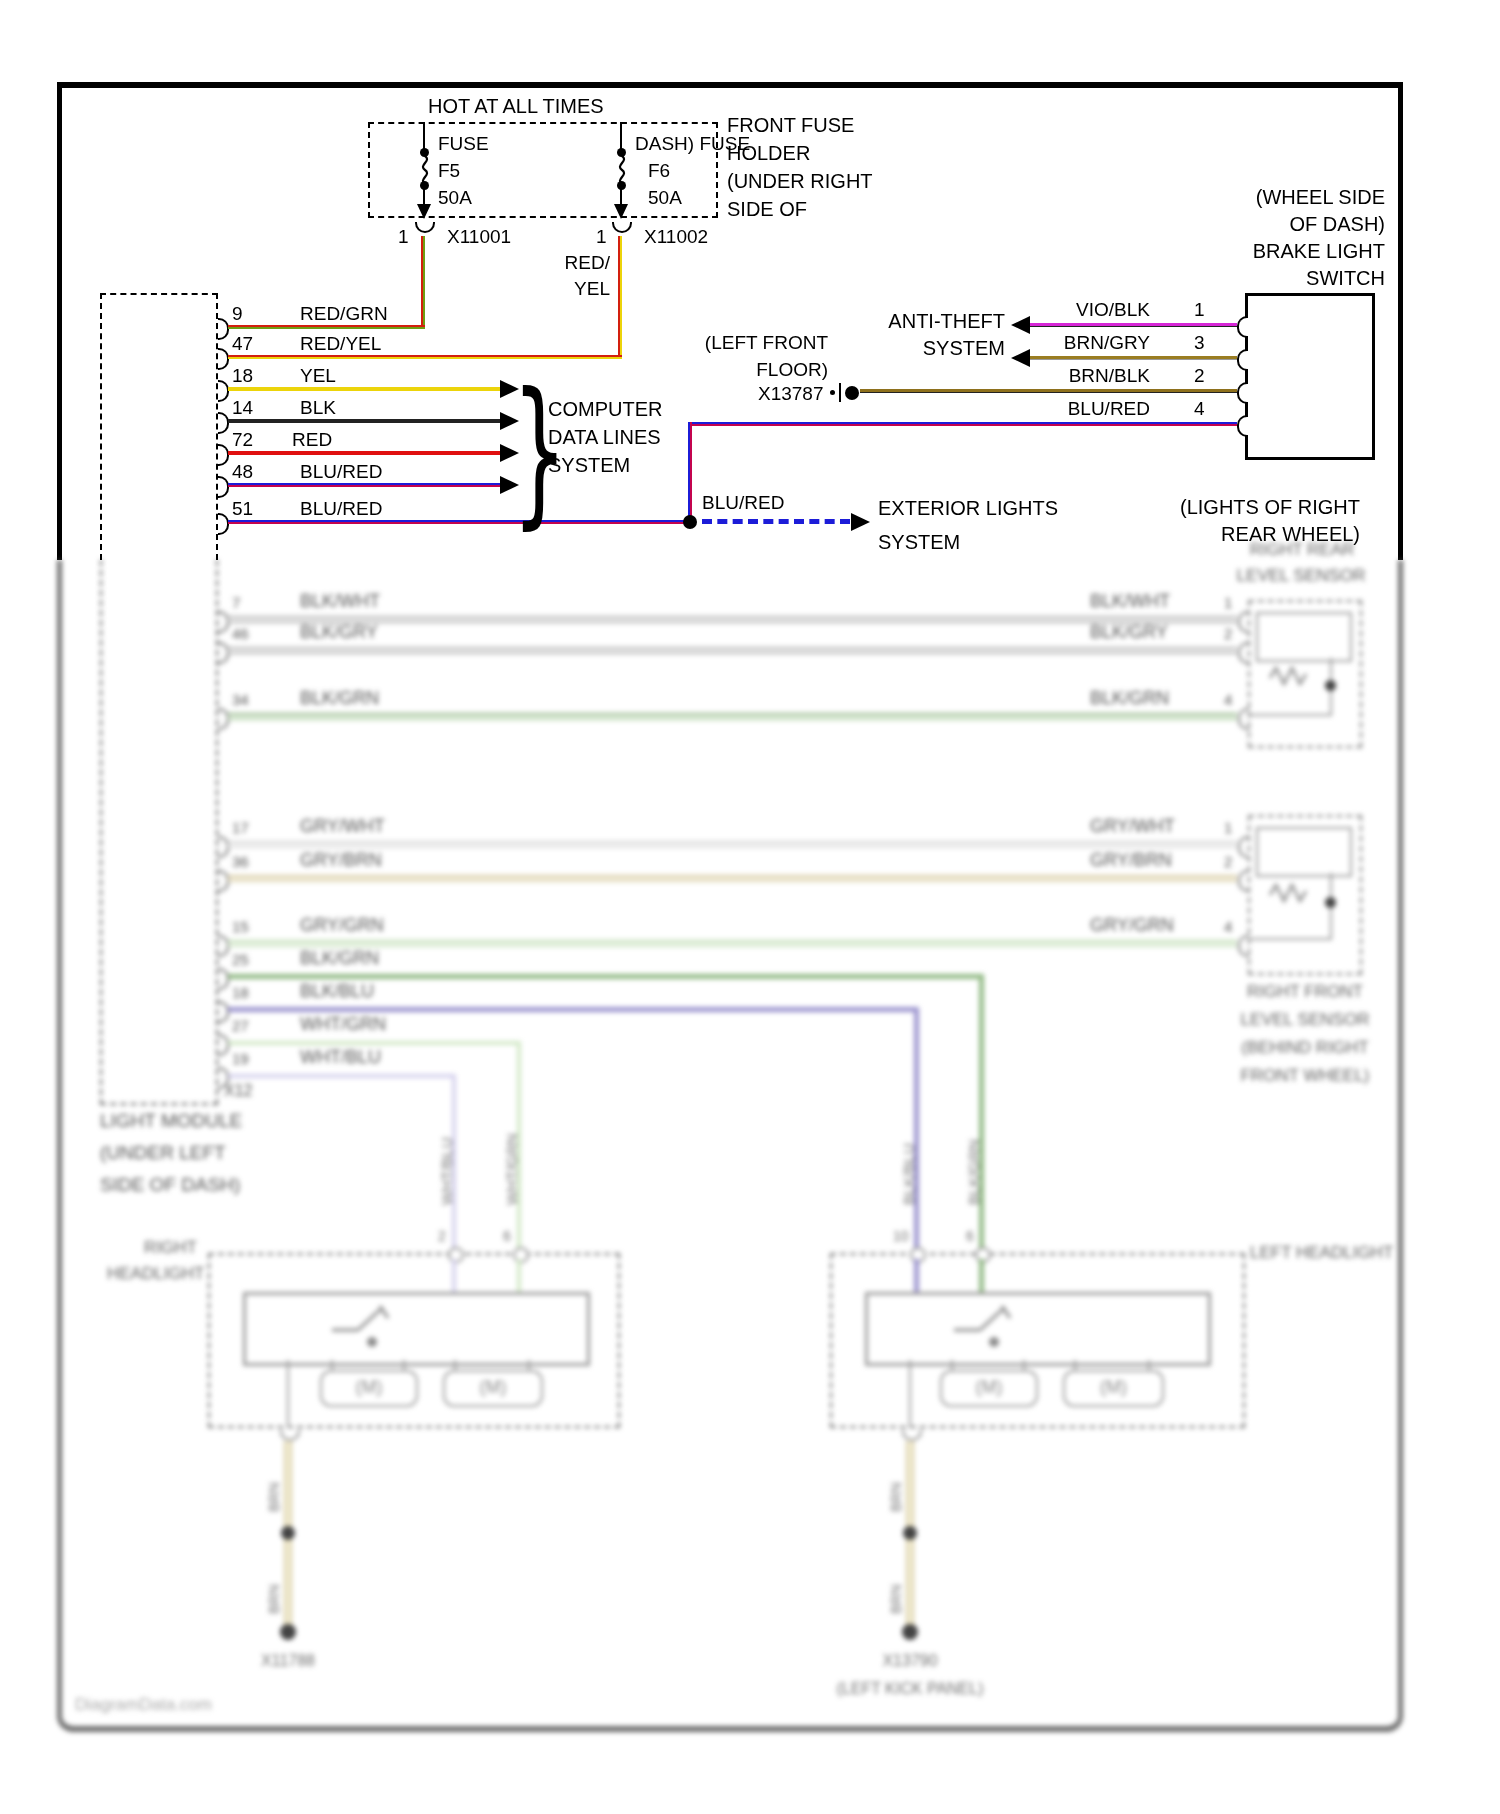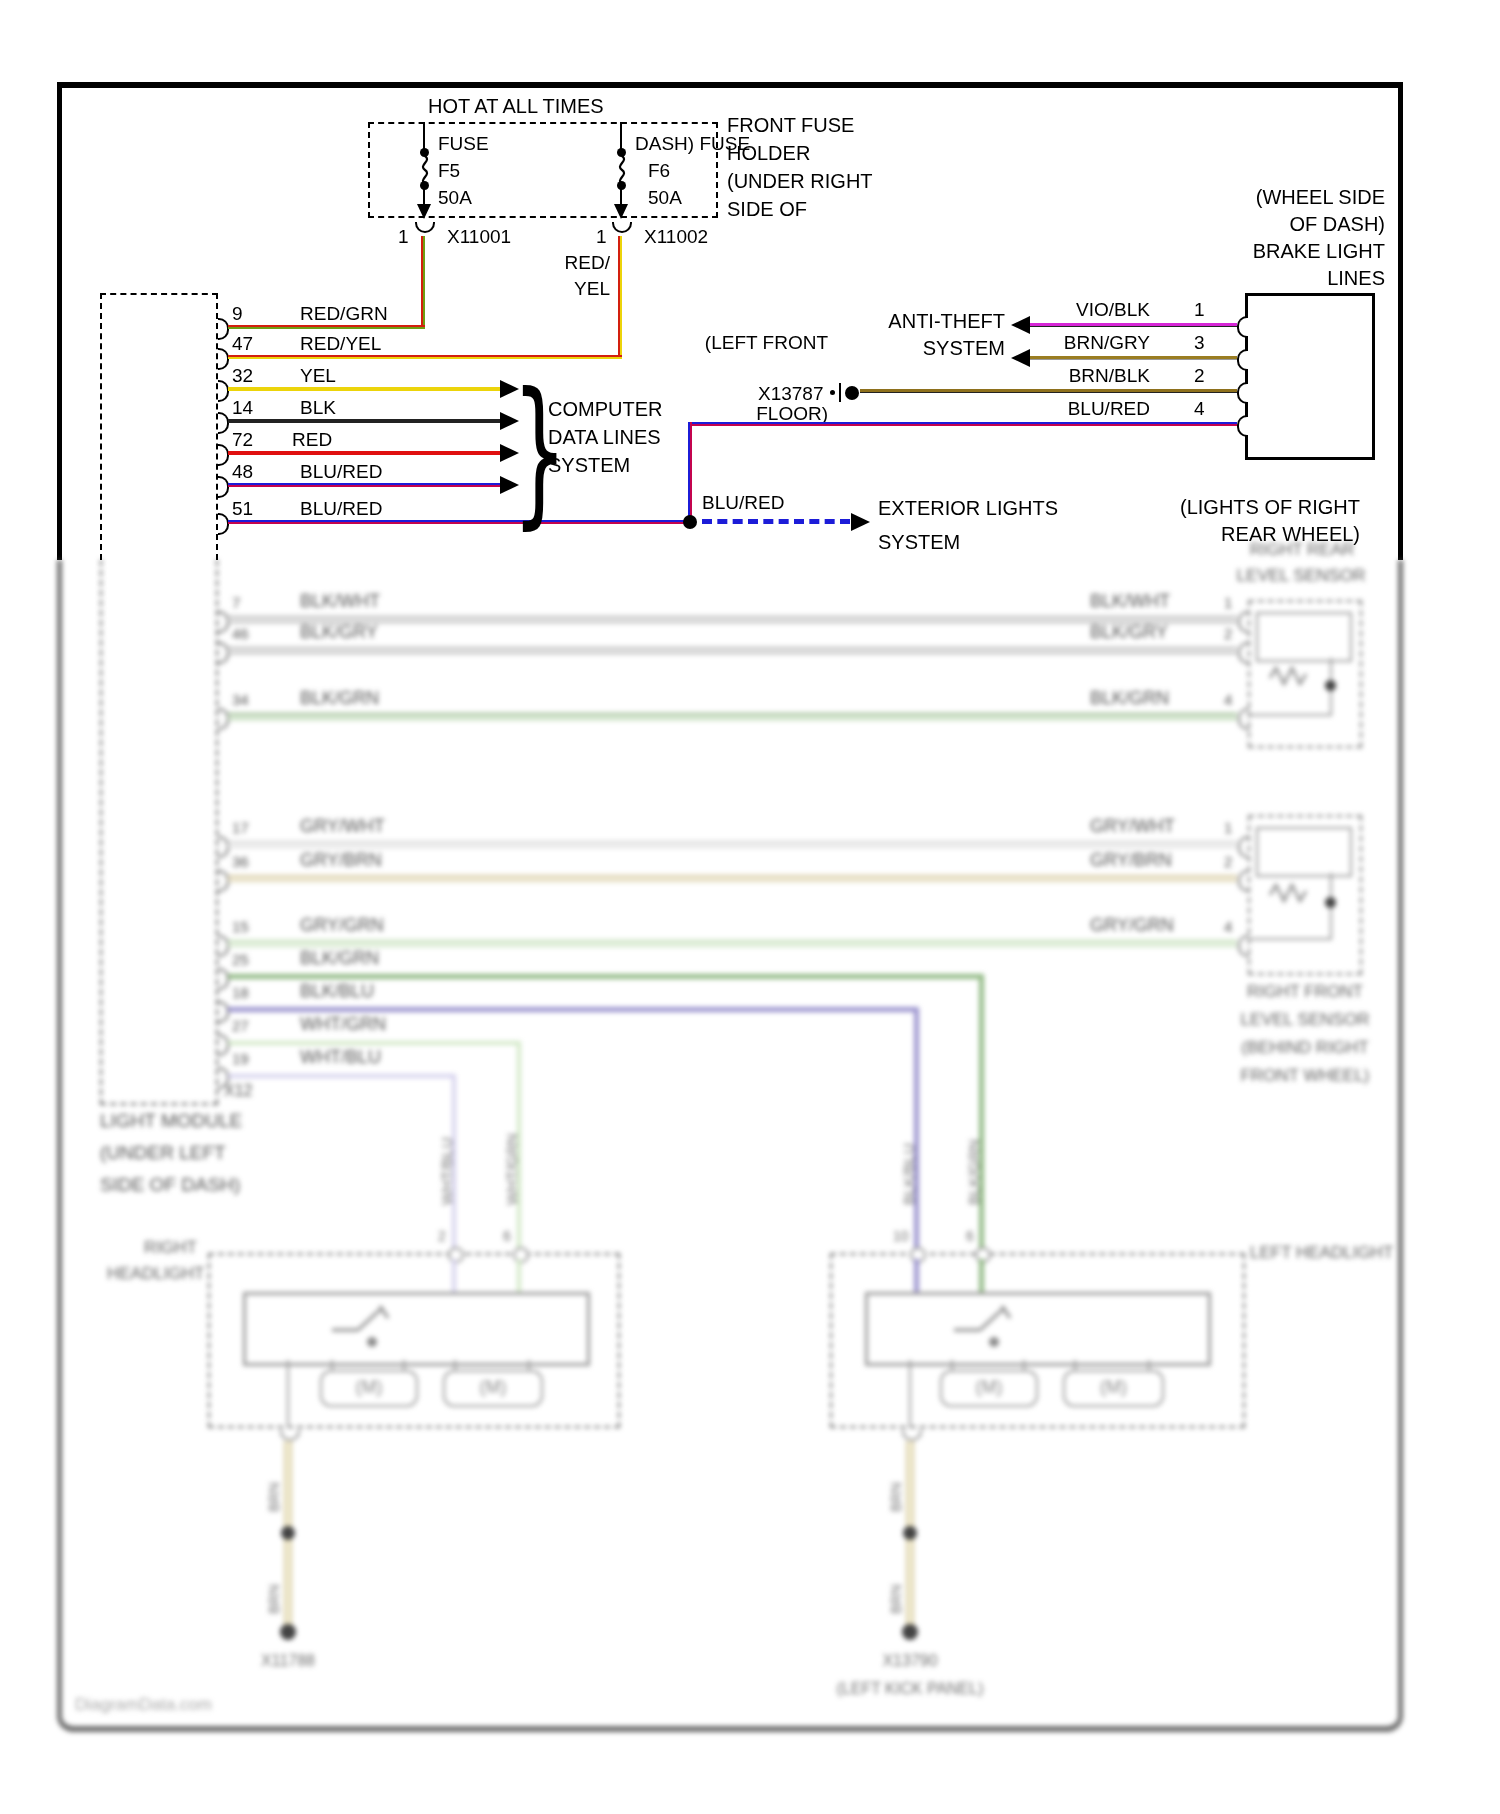--- a/index.html
+++ b/index.html
@@ -124,21 +124,21 @@
   <div class="t" style="left:232px;top:303px;">9</div>
   <div class="t" style="left:300px;top:303px;">RED/GRN</div>
   <div class="wire w-redgrn" style="left:228px;top:325px;width:197px;"></div>
 
   <div class="arc-r" style="left:218px;top:348px;"></div>
   <div class="t" style="left:232px;top:333px;">47</div>
   <div class="t" style="left:300px;top:333px;">RED/YEL</div>
   <div class="wire w-redyel" style="left:228px;top:355px;width:394px;"></div>
 
   <div class="arc-r" style="left:218px;top:380px;"></div>
-  <div class="t" style="left:232px;top:365px;">32</div>
+  <div class="t" style="left:232px;top:365px;">18</div>
   <div class="t" style="left:300px;top:365px;">YEL</div>
   <div class="wire w-yel" style="left:228px;top:387px;width:272px;"></div>
   <div class="arrow-r" style="left:500px;top:380px;"></div>
 
   <div class="arc-r" style="left:218px;top:412px;"></div>
   <div class="t" style="left:232px;top:397px;">14</div>
   <div class="t" style="left:300px;top:397px;">BLK</div>
   <div class="wire w-blk" style="left:228px;top:419px;width:272px;"></div>
   <div class="arrow-r" style="left:500px;top:412px;"></div>
 
@@ -165,42 +165,42 @@
   <div class="t t20" style="left:548px;top:454px;">SYSTEM</div>
 
   <div class="t t20 ra" style="left:865px;top:310px;width:140px;">ANTI-THEFT</div>
   <div class="t t20 ra" style="left:865px;top:337px;width:140px;">SYSTEM</div>
   <div class="arrow-l" style="left:1011px;top:316px;"></div>
   <div class="arrow-l" style="left:1011px;top:349px;"></div>
   <div class="wire w-vioblk" style="left:1030px;top:323px;width:207px;"></div>
   <div class="wire w-brngry" style="left:1030px;top:356px;width:207px;"></div>
 
   <div class="t ra" style="left:688px;top:332px;width:140px;">(LEFT FRONT</div>
-  <div class="t ra" style="left:688px;top:359px;width:140px;margin-top:44px;">FLOOR)</div>
+  <div class="t ra" style="left:688px;top:359px;width:140px;">FLOOR)</div>
   <div class="t" style="left:758px;top:383px;">X13787</div>
   <div class="dot" style="left:845px;top:386px;width:14px;height:14px;"></div>
   <div class="vline" style="left:839px;top:383px;height:19px;"></div>
   <div class="dot" style="left:830px;top:390px;width:5px;height:5px;"></div>
   <div class="wire w-brnblk" style="left:860px;top:389px;width:377px;"></div>
 
   <div class="wire w-blured" style="left:688px;top:422px;width:549px;"></div>
   <div class="vwire wv-blured" style="left:688px;top:422px;height:100px;"></div>
   <div class="dot" style="left:683px;top:515px;width:14px;height:14px;"></div>
 
   <div style="position:absolute;left:702px;top:519px;width:148px;height:0;border-top:5px dashed #1c1cd8;"></div>
   <div class="arrow-r" style="left:851px;top:513px;"></div>
   <div class="t" style="left:702px;top:492px;">BLU/RED</div>
   <div class="t t20" style="left:878px;top:497px;">EXTERIOR LIGHTS</div>
   <div class="t t20" style="left:878px;top:531px;">SYSTEM</div>
 
   <div style="position:absolute;left:1245px;top:293px;width:130px;height:167px;border:3px solid #000;box-sizing:border-box;background:#fff;"></div>
   <div class="t t20 ra" style="left:1185px;top:186px;width:200px;">(WHEEL SIDE</div>
   <div class="t t20 ra" style="left:1185px;top:213px;width:200px;">OF DASH)</div>
   <div class="t t20 ra" style="left:1185px;top:240px;width:200px;">BRAKE LIGHT</div>
-  <div class="t t20 ra" style="left:1185px;top:267px;width:200px;">LINES</div>
+  <div class="t t20 ra" style="left:1185px;top:267px;width:200px;">SWITCH</div>
 
   <div class="arc-l" style="left:1237px;top:316px;"></div>
   <div class="arc-l" style="left:1237px;top:349px;"></div>
   <div class="arc-l" style="left:1237px;top:382px;"></div>
   <div class="arc-l" style="left:1237px;top:415px;"></div>
   <div class="t ra" style="left:1040px;top:299px;width:110px;">VIO/BLK</div>
   <div class="t" style="left:1194px;top:299px;">1</div>
   <div class="t ra" style="left:1040px;top:332px;width:110px;">BRN/GRY</div>
   <div class="t" style="left:1194px;top:332px;">3</div>
   <div class="t ra" style="left:1040px;top:365px;width:110px;">BRN/BLK</div>

